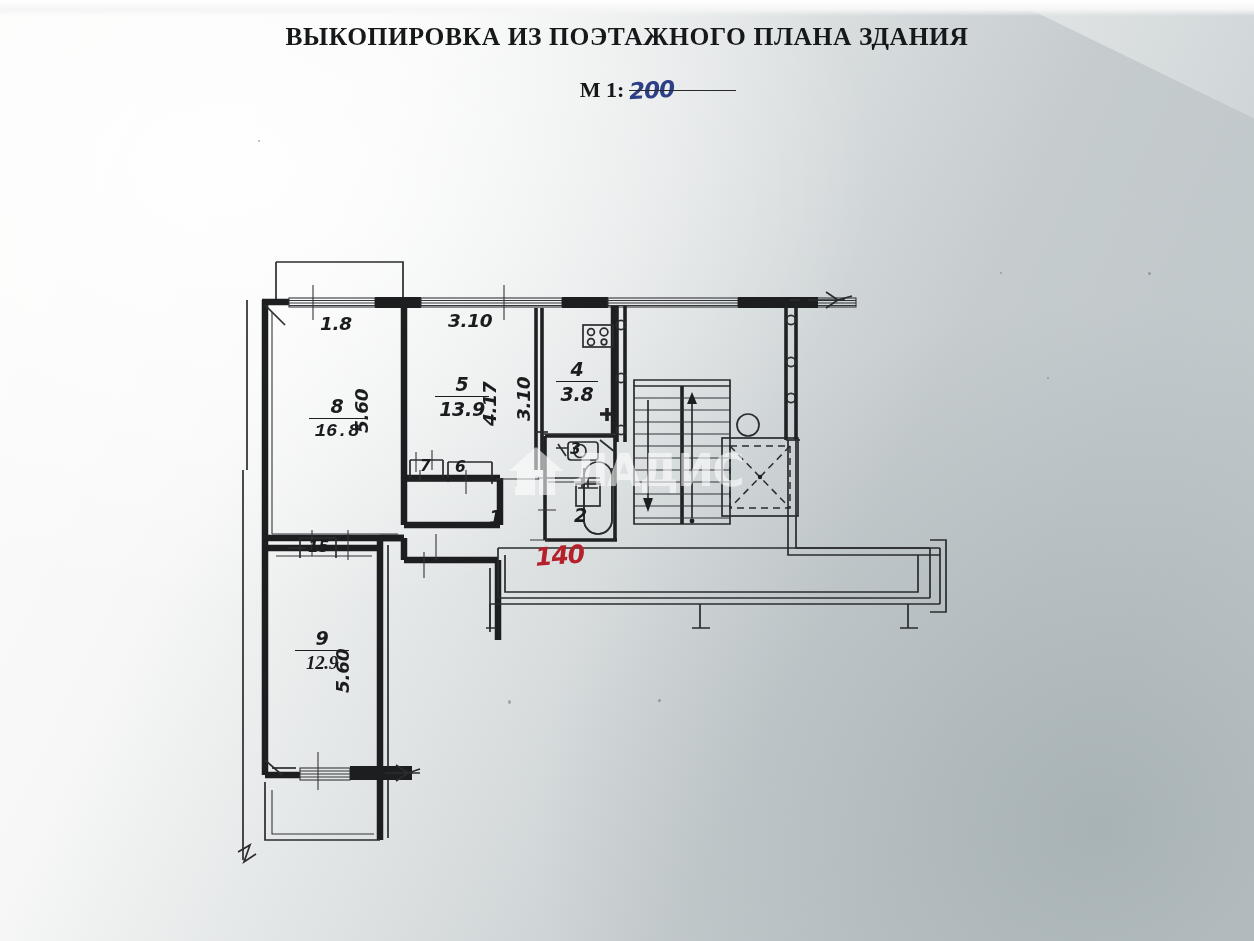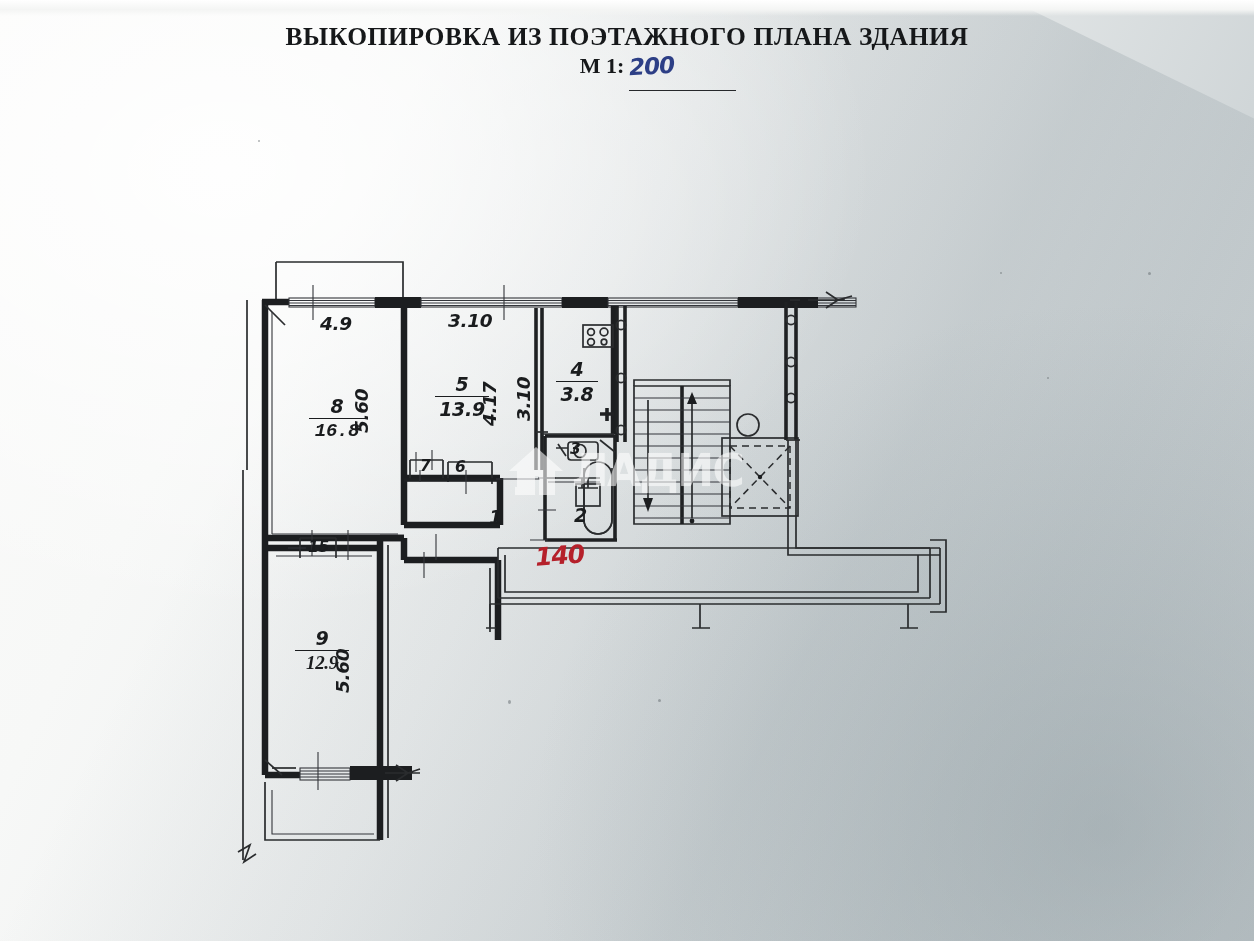--- a/index.html
+++ b/index.html
@@ -77,21 +77,21 @@
   }
   #doc-title {
     font-family: "Liberation Serif", serif;
     font-weight: bold;
     font-size: 25.5px;
     letter-spacing: 0.6px;
     color: #16181a;
     white-space: nowrap;
   }
   #scale-line {
-    margin-top: 0;
+    margin-top: 24px;
     font-family: "Liberation Serif", serif;
     font-weight: bold;
     font-size: 22px;
     color: #16181a;
     display: flex;
     justify-content: center;
     align-items: baseline;
     gap: 5px;
   }
   #scale-value {
@@ -470,21 +470,21 @@
       <path class="w-hair" d="M272,790 L272,834 L374,834"></path>
     </g>
 
     <g>
       <path class="w-thin" d="M786,440 L800,440"></path>
       <path class="w-thin" d="M790,300 L800,300"></path>
     </g>
 
   </svg>
 
-  <div class="annot dim" style="left:320px; top:313px;">4.9</div>
+  <div class="annot dim" style="left:320px; top:313px;">1.8</div>
 
   <div class="annot dim" style="left:448px; top:310px;">3.10</div>
 
   <div class="annot dim dim-rot" style="left:372px; top:412px;">5.60</div>
 
   <div class="annot dim dim-rot" style="left:500px; top:405px;">4.17</div>
 
   <div class="annot dim dim-rot" style="left:534px; top:400px;">3.10</div>
 
   <div class="annot dim dim-rot" style="left:353px; top:672px;">5.60</div>

